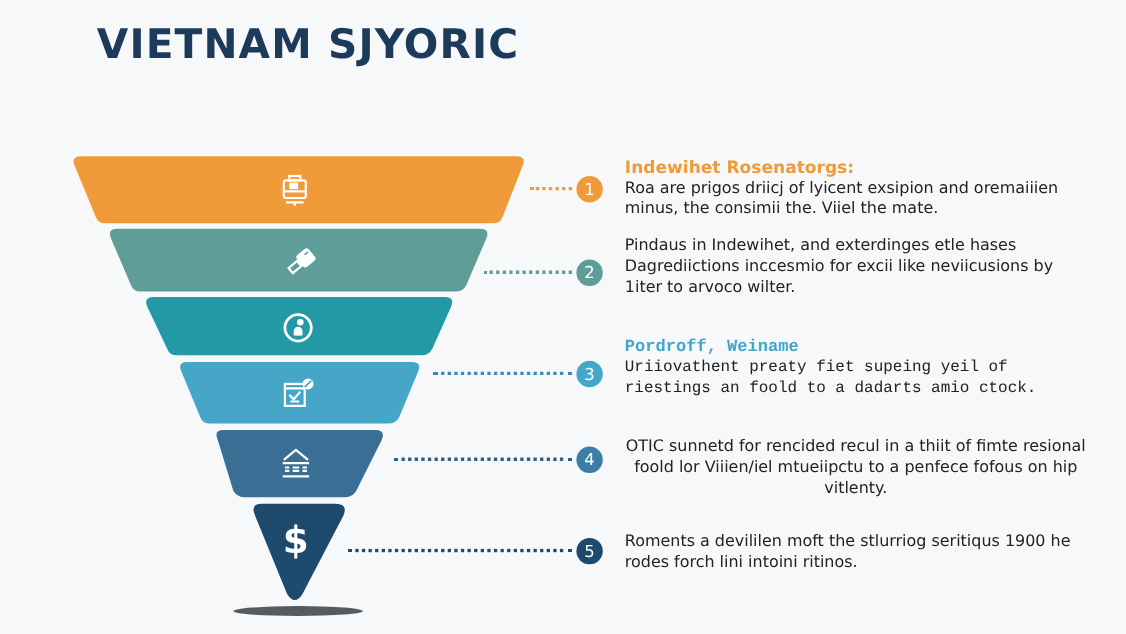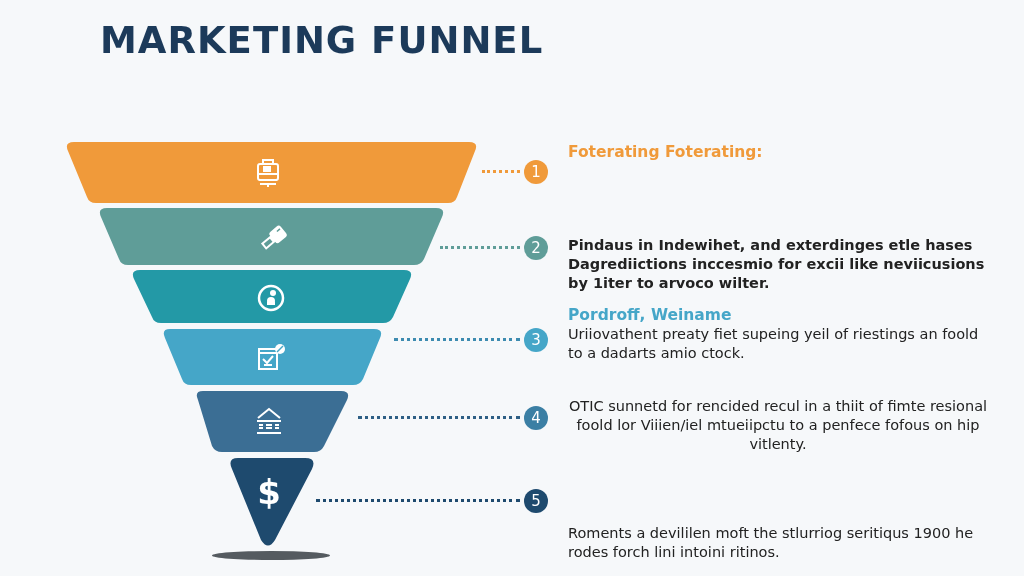--- a/index.html
+++ b/index.html
@@ -45,21 +45,21 @@
   }
   .shadow {
     position: absolute; left: 212px; top: 551px; width: 118px; height: 9px;
     border-radius: 50%; background: #555b60;
   }
 </style>
 </head>
 <body>
 
 <h1 class="title">
-  <span class="l2">MARKETING FUNNEL</span>
+  <span>VIETNAM SJYORIC</span>
 </h1>
 
 <div class="funnel">
   <svg width="560" height="576" viewBox="0 0 560 576">
     <path fill="#f09a3a" d="M74,142 L469,142 Q479,142 475,151 L457,197 Q455,203 448,203 L96,203 Q89,203 87,197 L68,151 Q64,142 74,142 Z"></path>
     <path fill="#5f9d98" d="M107,208 L436,208 Q446,208 442,217 L424,259 Q421,265 414,265 L128,265 Q121,265 119,259 L101,217 Q97,208 107,208 Z"></path>
     <path fill="#2399a6" d="M140,270 L404,270 Q414,270 410,279 L393,317 Q390,323 383,323 L161,323 Q154,323 152,317 L134,279 Q130,270 140,270 Z"></path>
     <path fill="#45a6c8" d="M170,329 L374,329 Q384,329 380,338 L363,379 Q360,385 353,385 L191,385 Q184,385 182,379 L165,338 Q161,329 170,329 Z"></path>
     <path fill="#3b6e94" d="M203,391 L341,391 Q351,391 347,400 L324,446 Q321,452 314,452 L222,452 Q215,452 212,446 L198,400 Q194,391 203,391 Z"></path>
     <path fill="#1e4a6e" d="M238,458 L305,458 Q317,458 312,469 L275,540 Q268,551 261,540 L232,469 Q227,458 238,458 Z"></path>
@@ -124,27 +124,28 @@
 <div class="connector" style="left:358px; top:416px; width:162px; border-color:#2e5f85;"></div>
 <div class="connector" style="left:316px; top:499px; width:204px; border-color:#1e4a6e;"></div>
 
 <div class="step-circle" style="left:524px; top:160px; background:#f09a3a;">1</div>
 <div class="step-circle" style="left:524px; top:236px; background:#5f9d98;">2</div>
 <div class="step-circle" style="left:524px; top:328px; background:#45a6c8;">3</div>
 <div class="step-circle" style="left:524px; top:406px; background:#3b7fa4;">4</div>
 <div class="step-circle" style="left:524px; top:489px; background:#1e4a6e;">5</div>
 
 <div class="step-text" style="top:142px;">
-  <span class="step-heading" style="color:#f09a3a;">Foterating Foterating:</span>
+  <span class="step-heading" style="color:#f09a3a;">Indewihet Rosenatorgs:</span>
+  <span>Roa are prigos driicj of lyicent exsipion and oremaiiien minus, the consimii the. Viiel the mate.</span>
 </div>
-<div class="step-text" style="top:236px;font-weight:bold;">
+<div class="step-text" style="top:214px;">
   <span>Pindaus in Indewihet, and exterdinges etle hases Dagrediictions inccesmio for excii like neviicusions by 1iter to arvoco wilter.</span>
 </div>
-<div class="step-text" style="top:305px;">
+<div class="step-text" style="top:305px;font-family:Liberation Mono, monospace;">
   <span class="step-heading" style="color:#45a6c8;">Pordroff, Weiname</span>
   <span>Uriiovathent preaty fiet supeing yeil of riestings an foold to a dadarts amio ctock.</span>
 </div>
 <div class="step-text" style="top:397px;text-align:center;">
   <span>OTIC sunnetd for rencided recul in a thiit of fimte resional foold lor Viiien/iel mtueiipctu to a penfece fofous on hip vitlenty.</span>
 </div>
-<div class="step-text" style="top:483px;margin-top:41px;">
+<div class="step-text" style="top:483px;">
   <span>Roments a devililen moft the stlurriog seritiqus 1900 he rodes forch lini intoini ritinos.</span>
 </div>
 
 </body></html>

